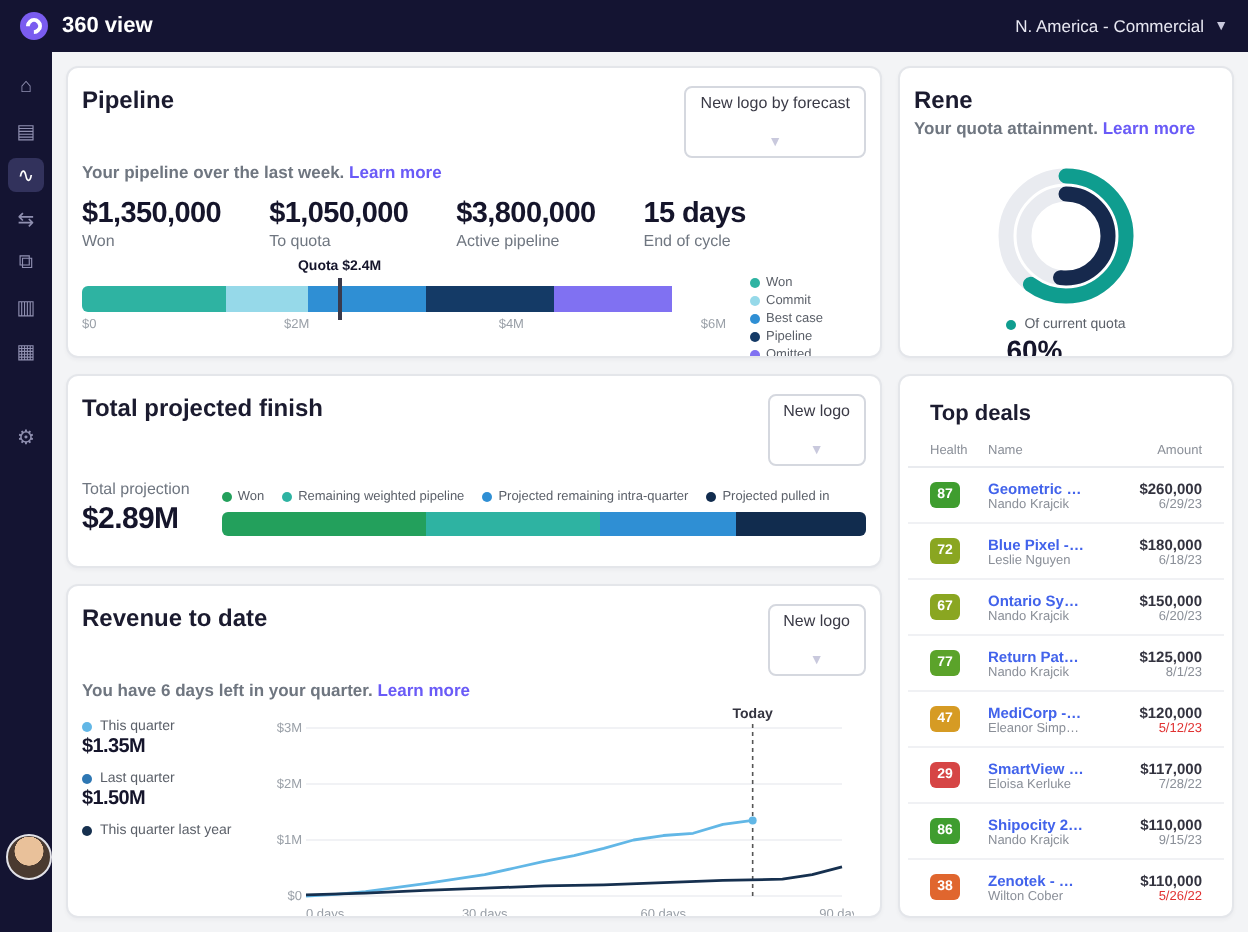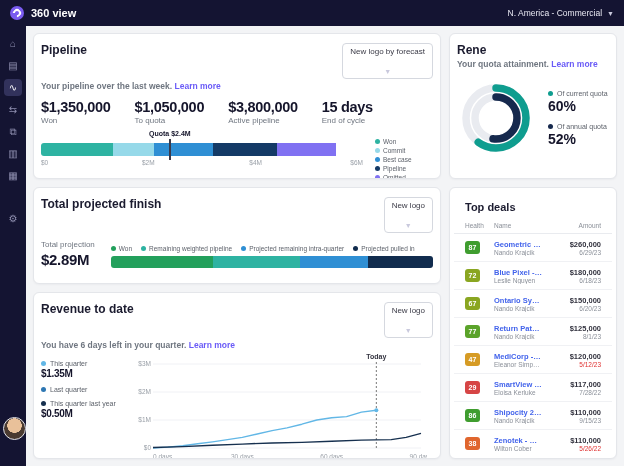--- a/index.html
+++ b/index.html
@@ -83,21 +83,21 @@
   .rev-content { display:flex; gap:6px; margin-top:4px; flex:1; min-height:0; }
   .rev-stats { width:88px; flex:0 0 auto; padding-top:6px; }
   .rev-stat { margin-bottom:7px; }
   .rev-stat-head { display:flex; align-items:center; gap:4px; }
   .rev-dot { width:5px; height:5px; border-radius:50%; }
   .rev-stat-label { font-size:7px; color:#5a5f68; white-space:nowrap; }
   .rev-stat-value { font-size:10px; font-weight:bold; letter-spacing:-0.3px; color:#15152b; margin-top:1px; }
   .rev-chart { flex:1; min-width:0; }
   
   .card-quota { height:146px; }
-  .quota-content { display:flex; align-items:center; gap:13px; margin-top:10px; }
+  .quota-content { display:flex; align-items:center; gap:2px; margin-top:10px;flex-direction:column; }
   .quota-rings { display:flex; flex-direction:column; gap:9px; }
   .q-head { display:flex; align-items:center; gap:4px; }
   .quota-dot { width:5px; height:5px; border-radius:50%; }
   .q-label { font-size:7px; color:#5a5f68; white-space:nowrap; }
   .q-value { font-size:14px; font-weight:bold; color:#15152b; margin-top:1px; }
   
   .card-deals { flex:1; padding:4px; display:flex; flex-direction:column; }
   .deals-title { font-size:11px; font-weight:bold; padding:9px 11px 6px; }
   .deals-header { display:grid; grid-template-columns:24px 1fr 54px; gap:5px; padding:3px 11px 4px;
     font-size:6.5px; color:#8a8f98; border-bottom:1px solid #e9ebef; }
@@ -278,27 +278,27 @@
               <span class="rev-dot" style="background: rgb(98, 183, 230);"></span>
               <span class="rev-stat-label">This quarter</span>
             </div>
             <div class="rev-stat-value">$1.35M</div>
           </div>
           <div class="rev-stat">
             <div class="rev-stat-head">
               <span class="rev-dot" style="background: rgb(46, 119, 179);"></span>
               <span class="rev-stat-label">Last quarter</span>
             </div>
+            <div class="rev-stat-value">$1.50M</div>
           </div>
           <div class="rev-stat">
             <div class="rev-stat-head">
               <span class="rev-dot" style="background: rgb(22, 48, 79);"></span>
               <span class="rev-stat-label">This quarter last year</span>
             </div>
-            <div class="rev-stat-value">$0.50M</div>
           </div>
         </div>
         <div class="rev-chart">
           <svg id="rev-svg" width="292" height="112" viewBox="0 0 292 112">
               <line x1="18" y1="10" x2="286" y2="10" stroke="#eceef2" stroke-width="0.8"></line>
               <text x="16" y="12" text-anchor="end" font-size="6.5" fill="#9aa0a8">$3M</text>
               <line x1="18" y1="38" x2="286" y2="38" stroke="#eceef2" stroke-width="0.8"></line>
               <text x="16" y="40" text-anchor="end" font-size="6.5" fill="#9aa0a8">$2M</text>
               <line x1="18" y1="66" x2="286" y2="66" stroke="#eceef2" stroke-width="0.8"></line>
               <text x="16" y="68" text-anchor="end" font-size="6.5" fill="#9aa0a8">$1M</text>

